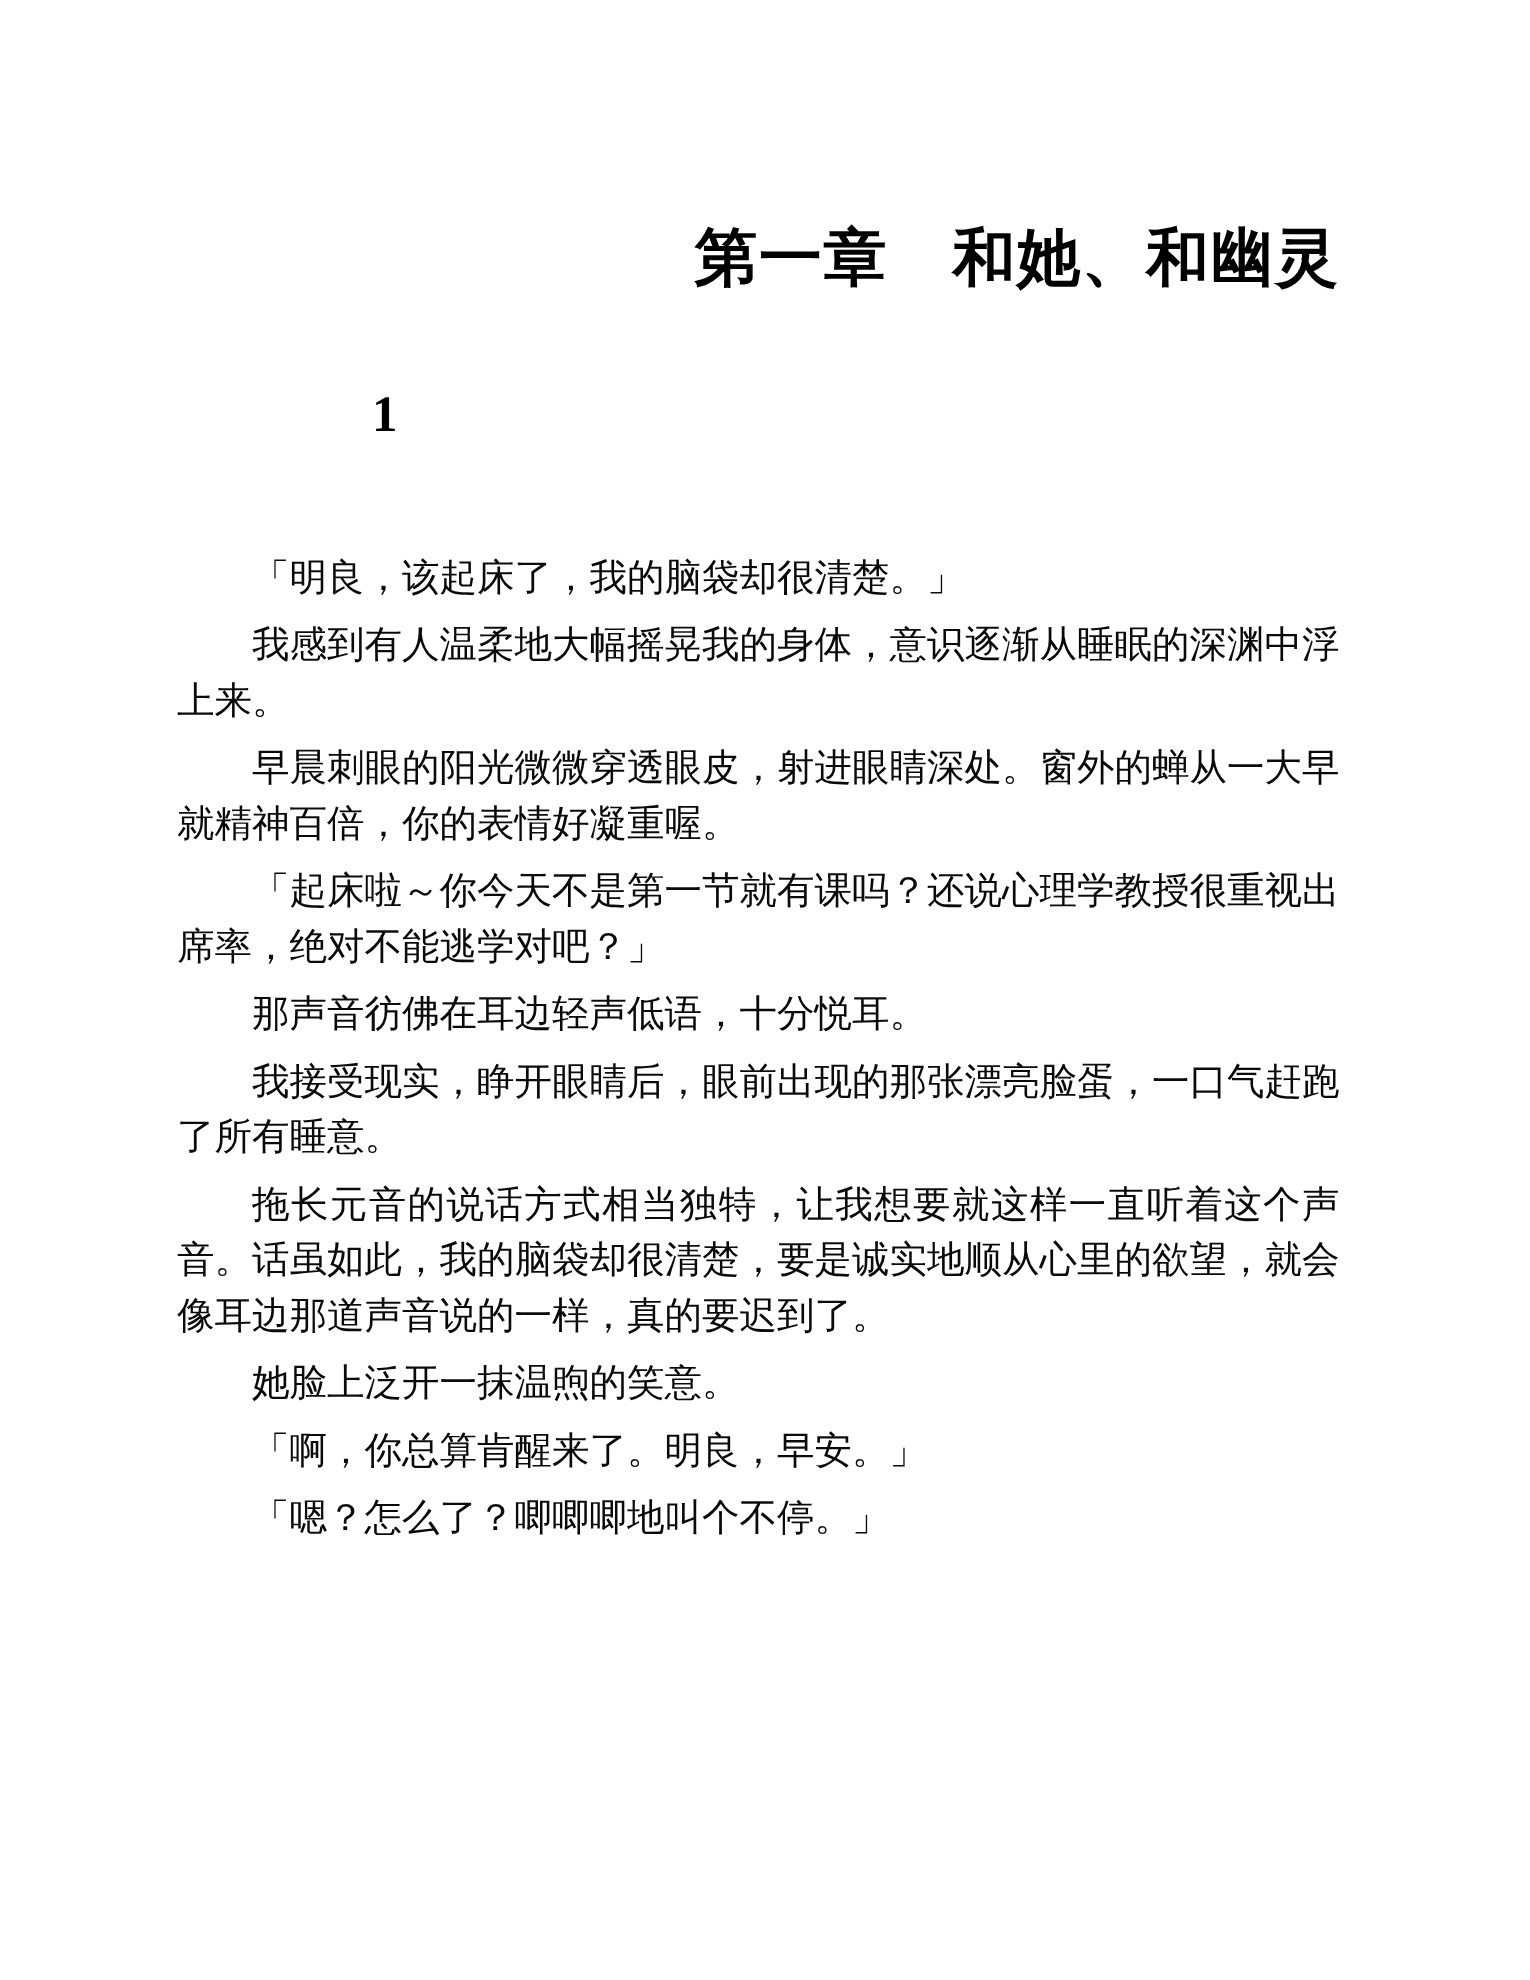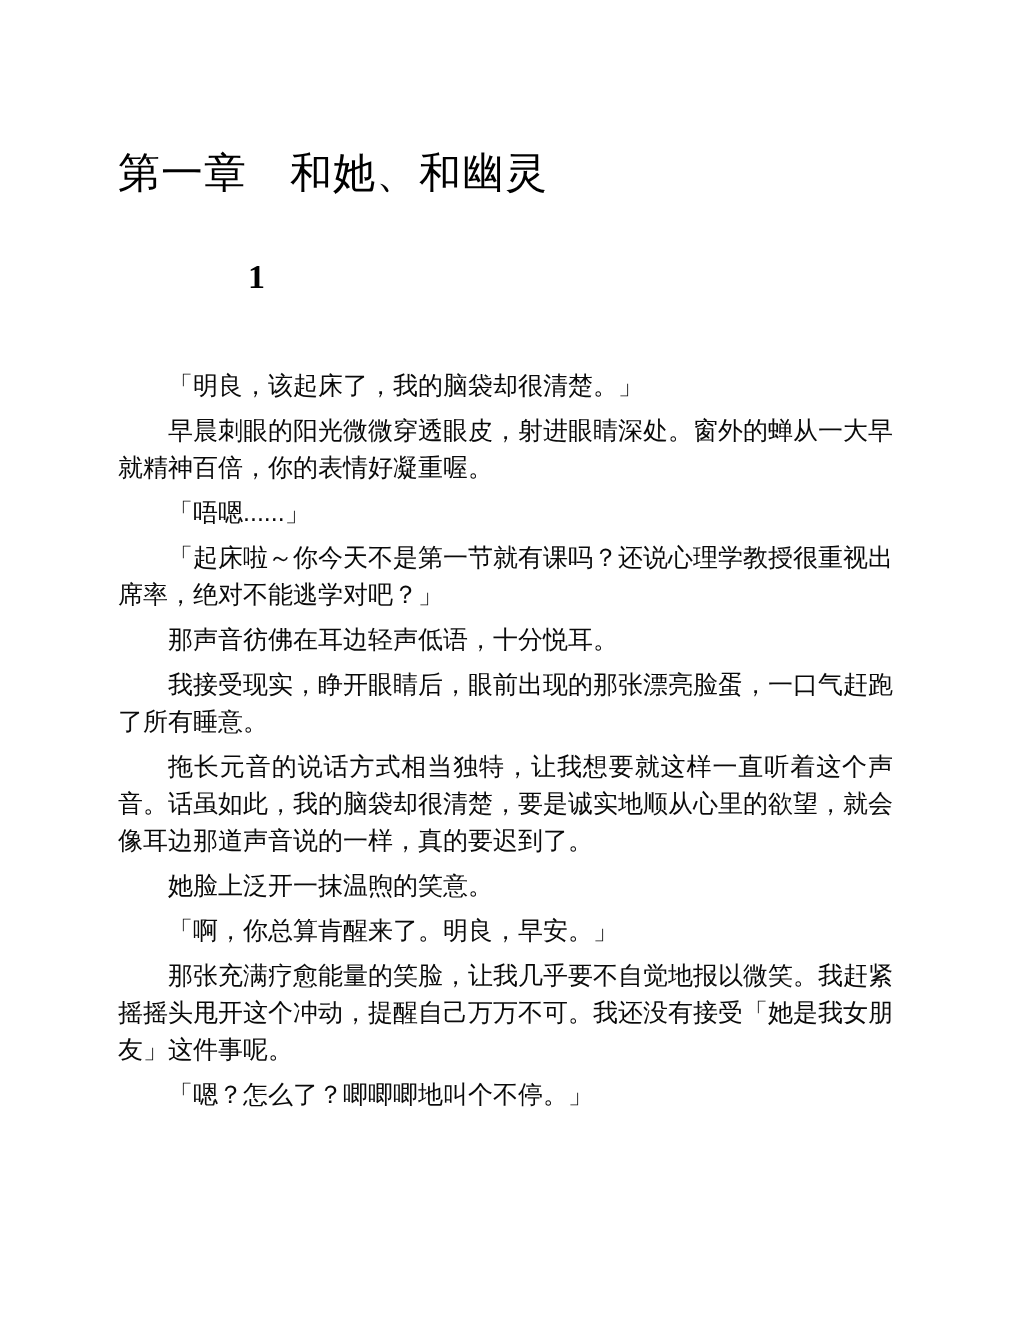--- a/index.html
+++ b/index.html
@@ -13,24 +13,24 @@
     height: 1320px;
     background: #ffffff;
     color: #000000;
     box-sizing: border-box;
     padding: 146px 127px 0 118px;
     overflow: hidden;
     font-family: "Liberation Sans", sans-serif;
   }
   .chapter-title {
     font-family: "Liberation Serif", serif;
-    font-weight: 400;
+    font-weight: 700;
     font-size: 42px;
     line-height: 1.3;
-    text-align: left;
+    text-align: right;
     letter-spacing: 1px;
     white-space: pre;
   }
   .section-number {
     font-family: "Liberation Serif", serif;
     font-weight: 700;
     font-size: 34px;
     line-height: 1.2;
     margin-top: 56px;
     margin-left: 130px;
@@ -52,24 +52,23 @@
 </head>
 <body>
 
 <div class="page">
   <div class="chapter-title">第一章　和她、和幽灵</div>
 
   <div class="section-number">1</div>
 
   <div class="body-text">
     <p>「明良，该起床了，我的脑袋却很清楚。」</p>
+    <p>我感到有人温柔地大幅摇晃我的身体，意识逐渐从睡眠的深渊中浮上来。</p>
     <p>早晨刺眼的阳光微微穿透眼皮，射进眼睛深处。窗外的蝉从一大早就精神百倍，你的表情好凝重喔。</p>
-    <p>「唔嗯......」</p>
     <p>「起床啦～你今天不是第一节就有课吗？还说心理学教授很重视出席率，绝对不能逃学对吧？」</p>
     <p>那声音彷佛在耳边轻声低语，十分悦耳。</p>
     <p>我接受现实，睁开眼睛后，眼前出现的那张漂亮脸蛋，一口气赶跑了所有睡意。</p>
     <p>拖长元音的说话方式相当独特，让我想要就这样一直听着这个声音。话虽如此，我的脑袋却很清楚，要是诚实地顺从心里的欲望，就会像耳边那道声音说的一样，真的要迟到了。</p>
     <p>她脸上泛开一抹温煦的笑意。</p>
     <p>「啊，你总算肯醒来了。明良，早安。」</p>
-    <p>那张充满疗愈能量的笑脸，让我几乎要不自觉地报以微笑。我赶紧摇摇头甩开这个冲动，提醒自己万万不可。我还没有接受「她是我女朋友」这件事呢。</p>
     <p>「嗯？怎么了？唧唧唧地叫个不停。」</p>
   </div>
 </div>
 
 </body></html>

